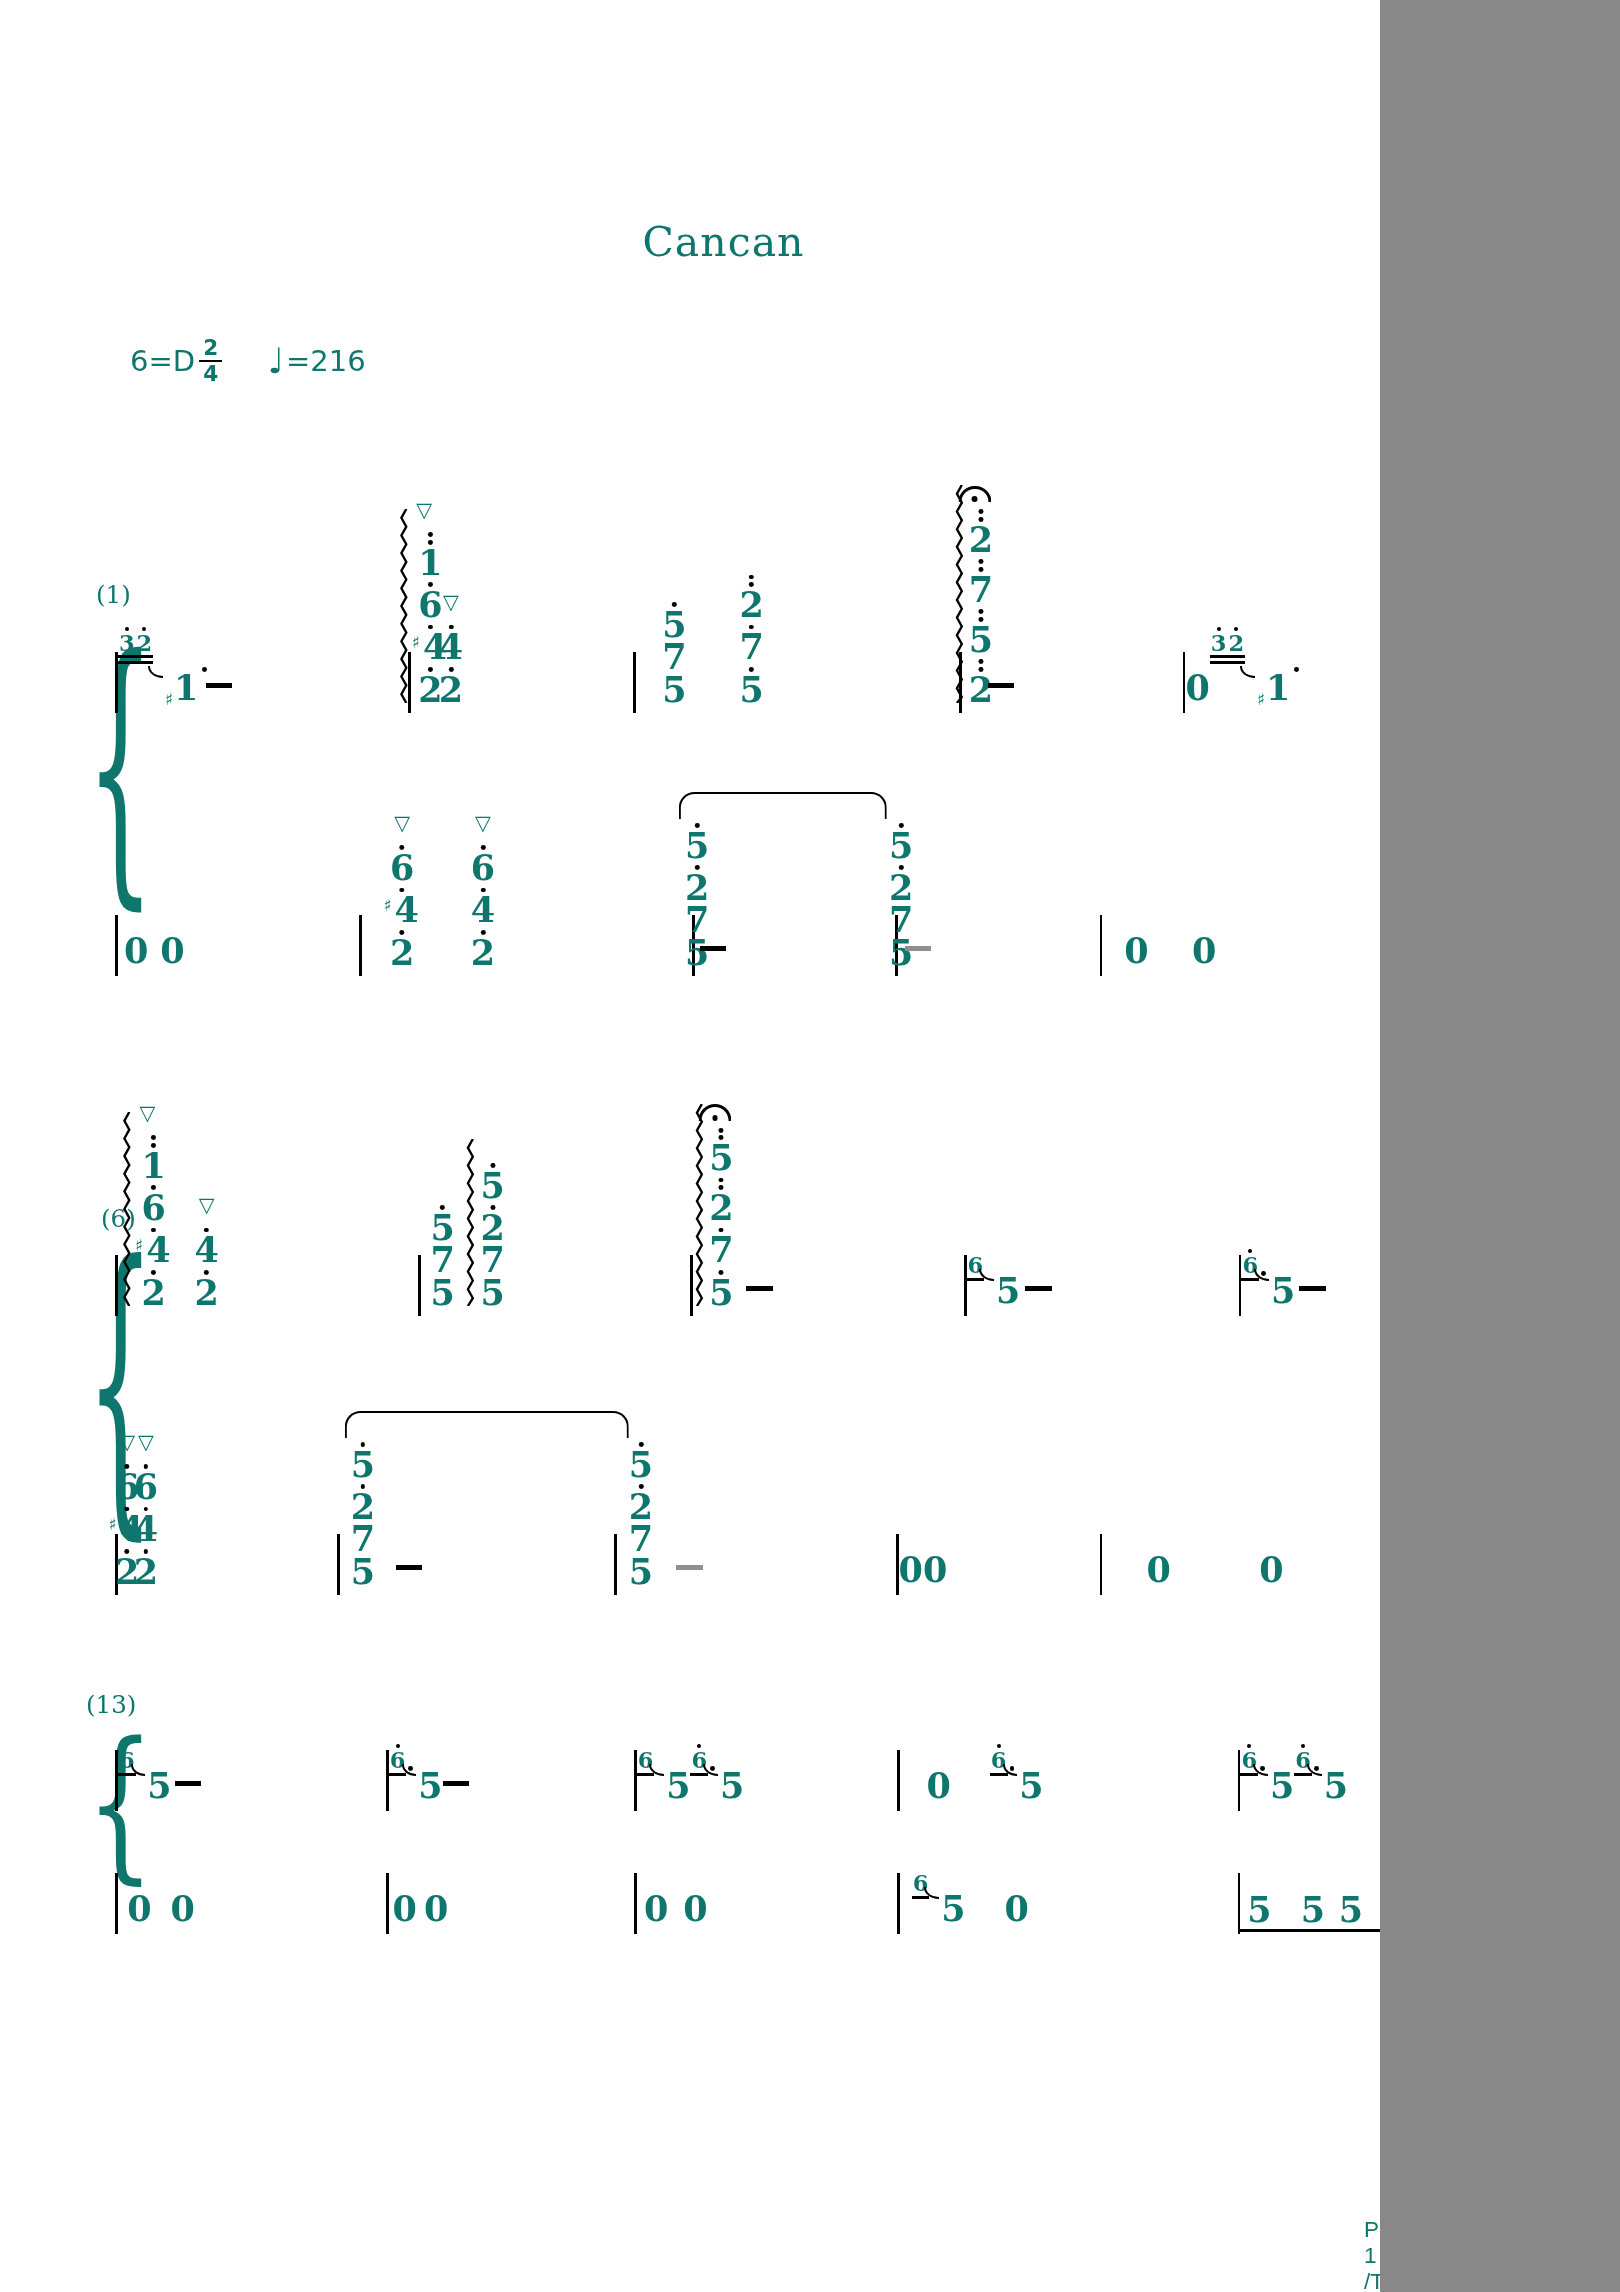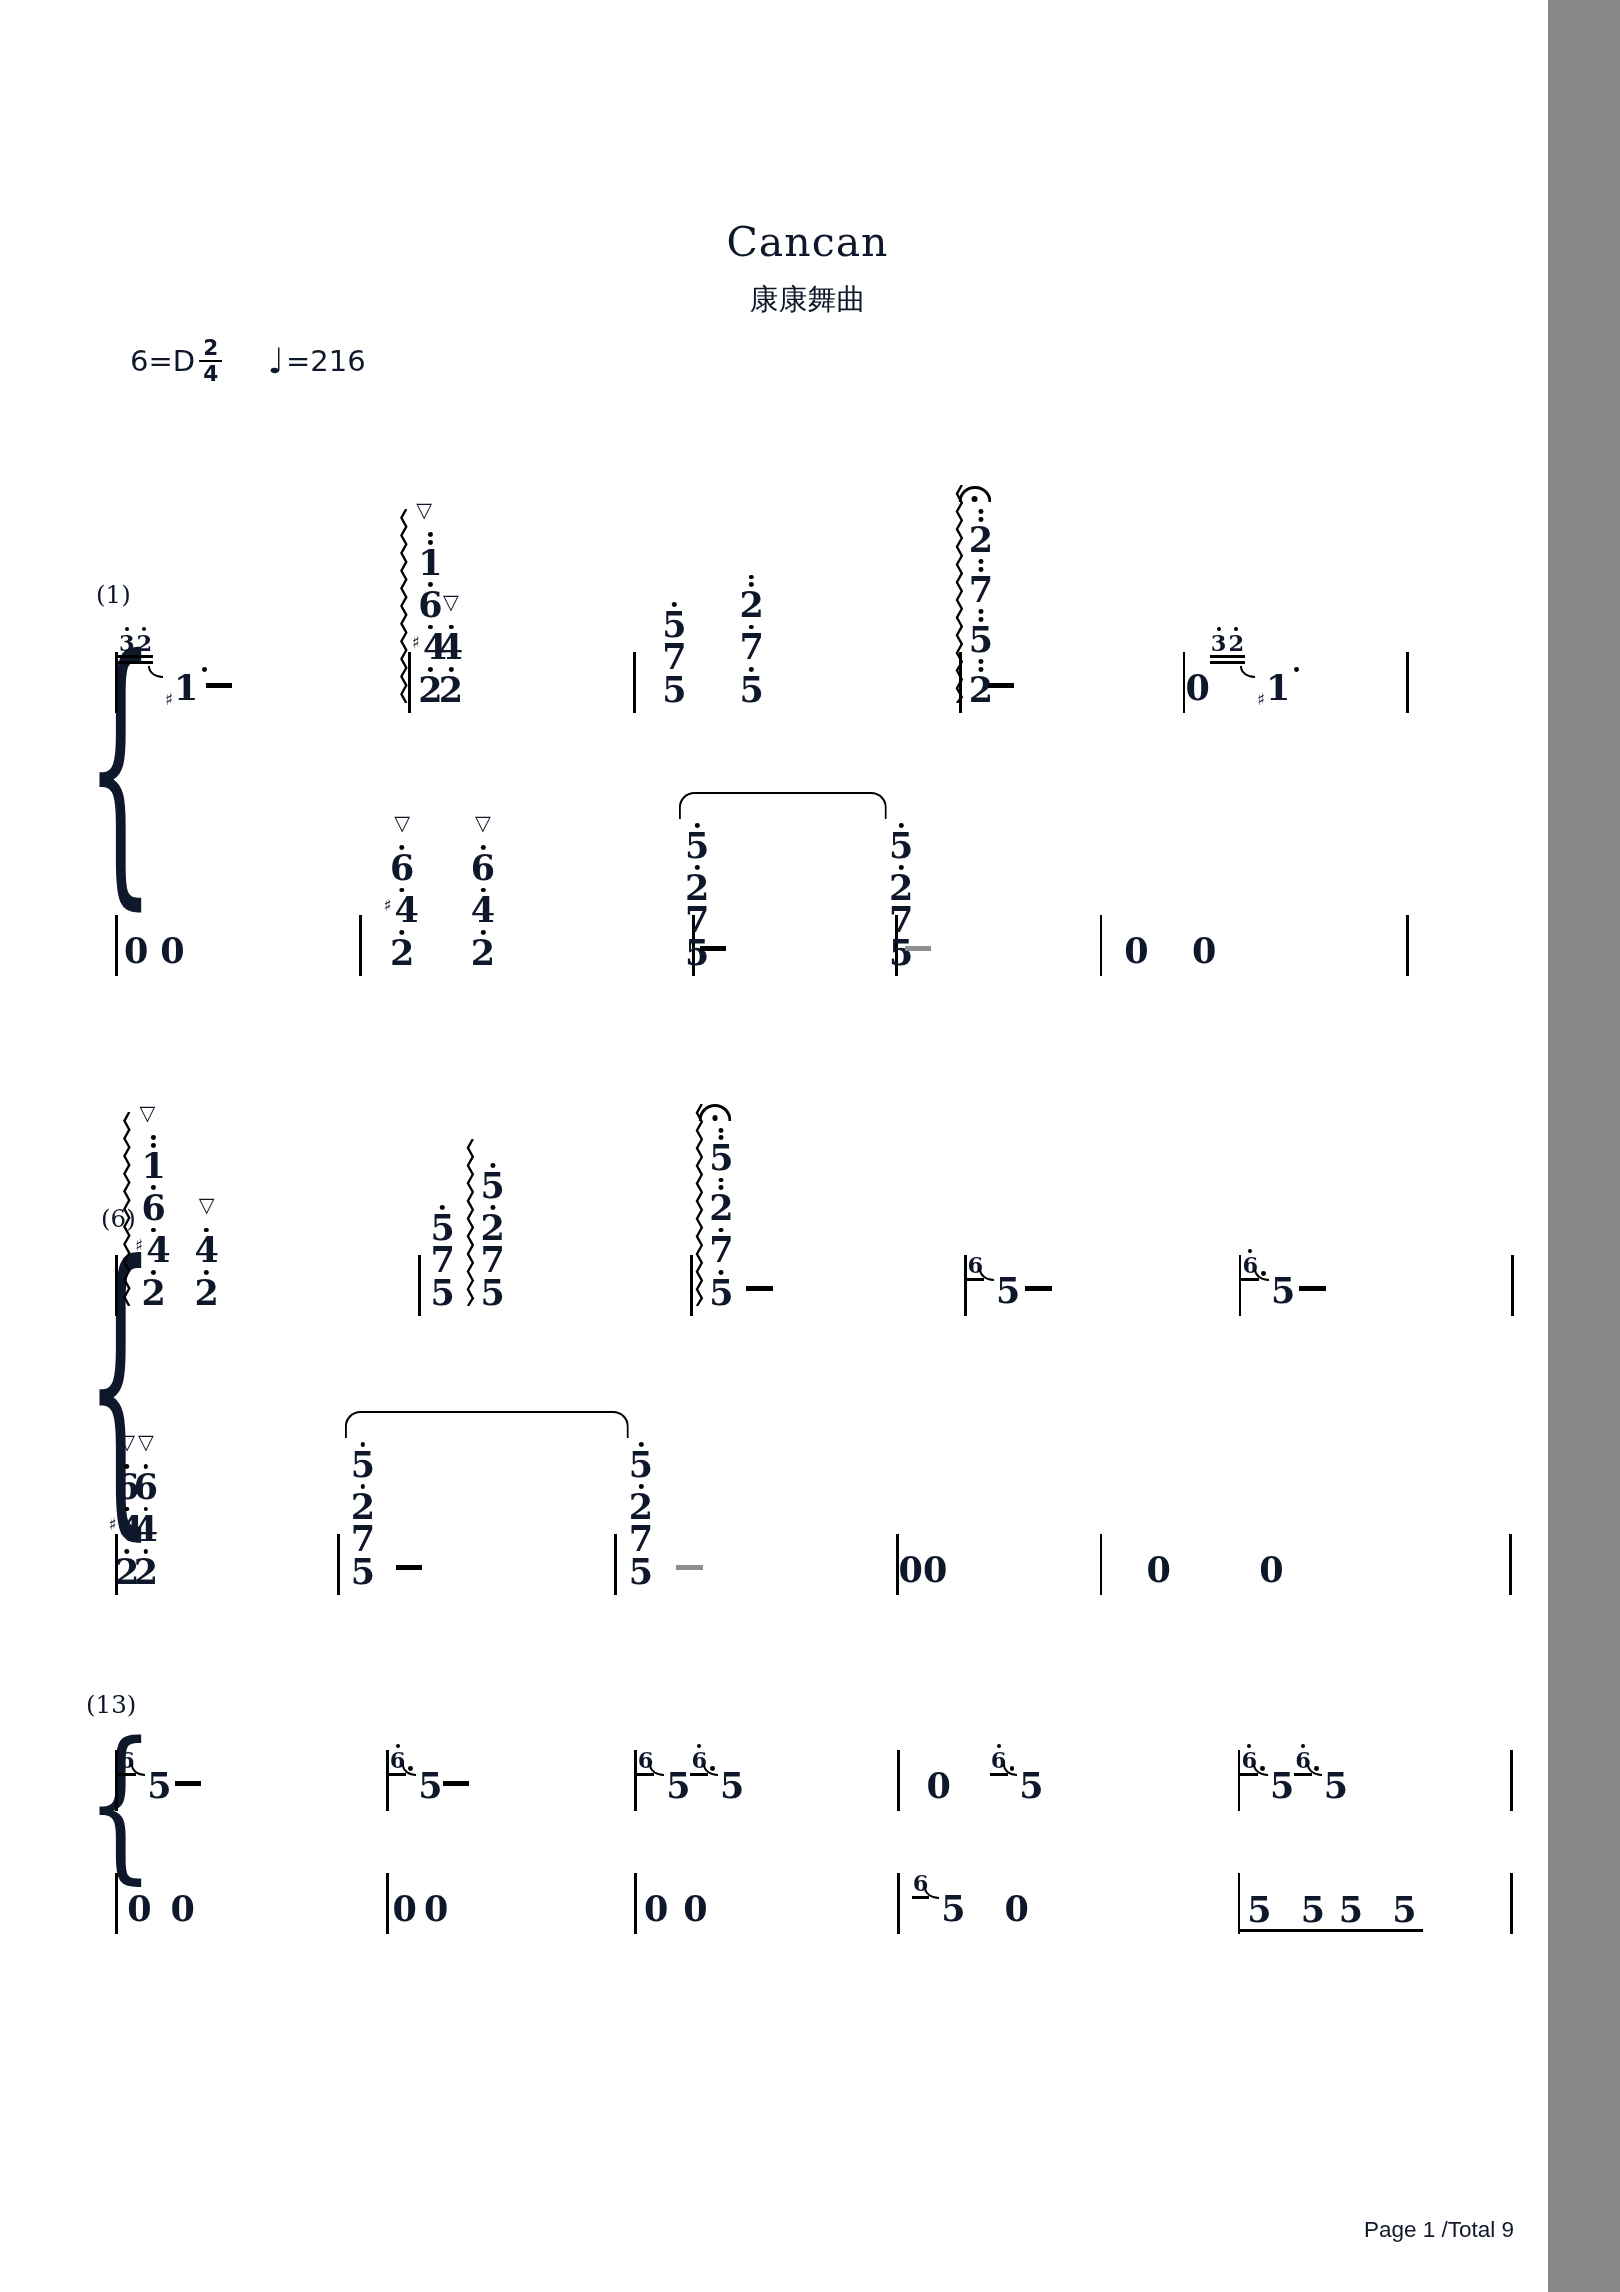--- a/index.html
+++ b/index.html
@@ -1,17 +1,17 @@
 <!DOCTYPE html>
 <html><head>
 <meta charset="utf-8">
 <style>
   html,body{margin:0;padding:0;background:#888;}
-  #page{position:relative;width:1548px;height:2293px;background:#ffffff;overflow:hidden;
-        font-family:"DejaVu Serif","Liberation Serif",serif;color:#0f172a;}
+  #page{position:relative;width:1340px;height:2293px;background:#ffffff;overflow:hidden;
+        font-family:"DejaVu Serif","Liberation Serif",serif;color:#0f766e;padding-left:40px;}
   
   .title{position:absolute;top:218px;left:0;width:100%;text-align:center;
          font-size:41px;letter-spacing:1px;padding-left:67px;box-sizing:border-box;}
   .subtitle{position:absolute;top:280px;left:0;width:100%;text-align:center;
             font-size:29px;padding-left:67px;box-sizing:border-box;
             font-family:"DejaVu Sans","Liberation Sans",sans-serif;}
   .keyrow{position:absolute;top:337px;left:130px;display:flex;align-items:center;
           font-family:"DejaVu Sans","Liberation Sans",sans-serif;font-size:29px;}
   .frac{display:inline-flex;flex-direction:column;align-items:center;margin-left:3.9px;line-height:1;}
   .frac .num,.frac .den{font-size:21.6px;font-weight:700;line-height:21.6px;}
@@ -69,21 +69,20 @@
   .brace{position:absolute;font-family:"DejaVu Serif",serif;font-size:127px;line-height:127px;
          transform-origin:top left;width:39px;text-align:left;}
   .footer{position:absolute;left:1349px;top:2217px;font-size:22.5px;
           font-family:"Liberation Sans","DejaVu Sans",sans-serif;margin-left:15px;}
 </style>
 </head>
 <body>
 
 <div id="page">
   <div class="title">Cancan</div>
-  <div class="subtitle">康康舞曲</div>
   <div class="keyrow">
     <span>6=D</span>
     <span class="frac">
       <span class="num">2</span>
       <span class="fbar"></span>
       <span class="den">4</span>
     </span>
     <span class="tempo">
       <span class="glyph">♩</span>
       <span class="val">=216</span>

